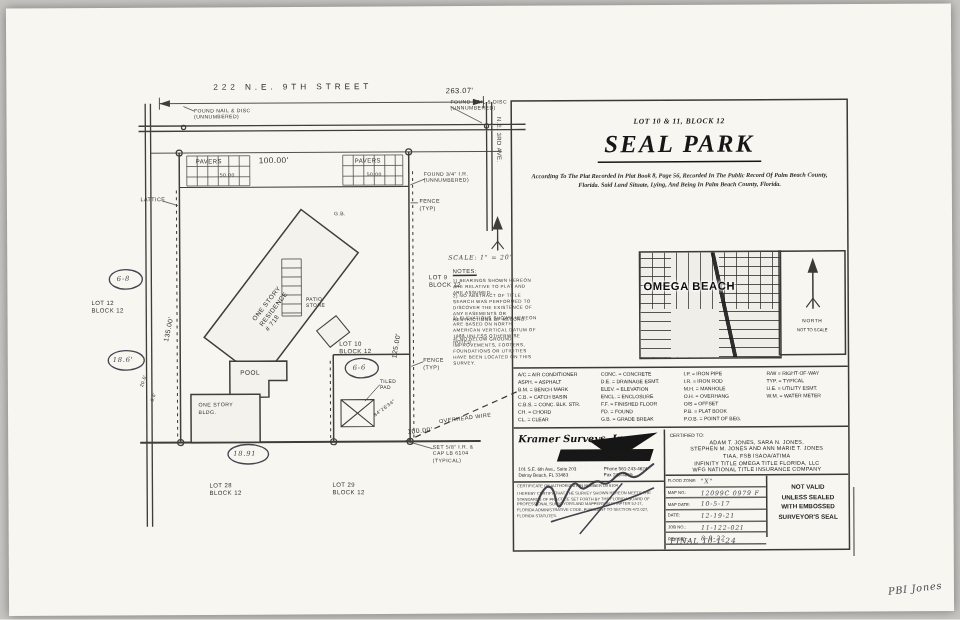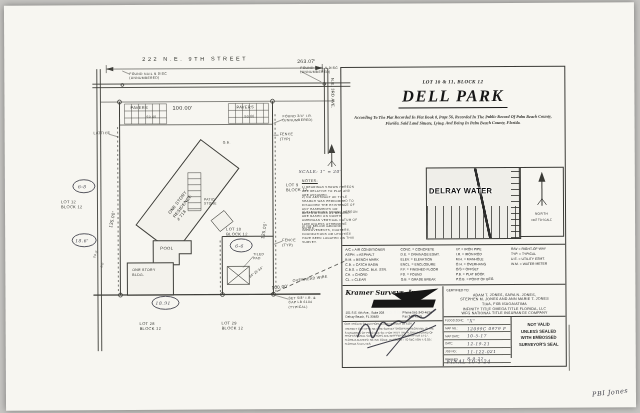--- a/index.html
+++ b/index.html
@@ -184,25 +184,25 @@
       <span class="lbl" style="left: 297px; top: 182px; font-size: 3px; width: 56px;">1) BEARINGS SHOWN HEREON ARE RELATIVE TO PLAT AND ARE ASSUMED.</span>
       <span class="lbl" style="left: 297px; top: 192px; font-size: 3px; width: 56px;">2) NO ABSTRACT OF TITLE SEARCH WAS PERFORMED TO DISCOVER THE EXISTENCE OF ANY EASEMENTS OR RESTRICTIONS OF RECORD.</span>
       <span class="lbl" style="left: 297px; top: 207px; font-size: 3px; width: 56px;">3) ELEVATIONS SHOWN HEREON ARE BASED ON NORTH AMERICAN VERTICAL DATUM OF 1988 UNLESS OTHERWISE NOTED.</span>
       <span class="lbl" style="left: 297px; top: 221px; font-size: 3px; width: 56px;">4) NO BELOW GROUND IMPROVEMENTS, FOOTERS, FOUNDATIONS OR UTILITIES HAVE BEEN LOCATED ON THIS SURVEY.</span>
       <span class="lbl" style="left: 87px; top: 252px; font-size: 3.2px; transform: rotate(-70deg);">20.0'</span>
       <span class="lbl" style="left: 95px; top: 262px; font-size: 3px; transform: rotate(-70deg);">0.6'</span>
     </div>
 
   <div class="tb">
     <div class="tb-lotline">LOT 10 &amp; 11, BLOCK 12</div>
-    <div class="tb-title"><span>DELL PARK</span></div>
+    <div class="tb-title"><span>SEAL PARK</span></div>
     <div class="tb-legal">According To The Plat Recorded In Plat Book 8, Page 56, Recorded In The Public Record Of Palm Beach County, Florida. Said Land Situate, Lying, And Being In Palm Beach County, Florida.</div>
 
     <div class="map">
-      <span class="mapcity">DELRAY WATER</span>
+      <span class="mapcity">OMEGA BEACH</span>
     </div>
     <div class="np">
       <svg width="43" height="68" viewBox="0 0 43 68">
         <g stroke="#3a3a36" fill="none">
           <path d="M22,9 V38" stroke-width="1"></path>
           <path d="M22,4 l-3.5,10 h7 z" fill="#3a3a36" stroke="none"></path>
           <path d="M22,31 l-4.5,6 M22,31 l4.5,6" stroke-width="0.8"></path>
         </g>
       </svg>
       <div class="np-t">NORTH</div>

